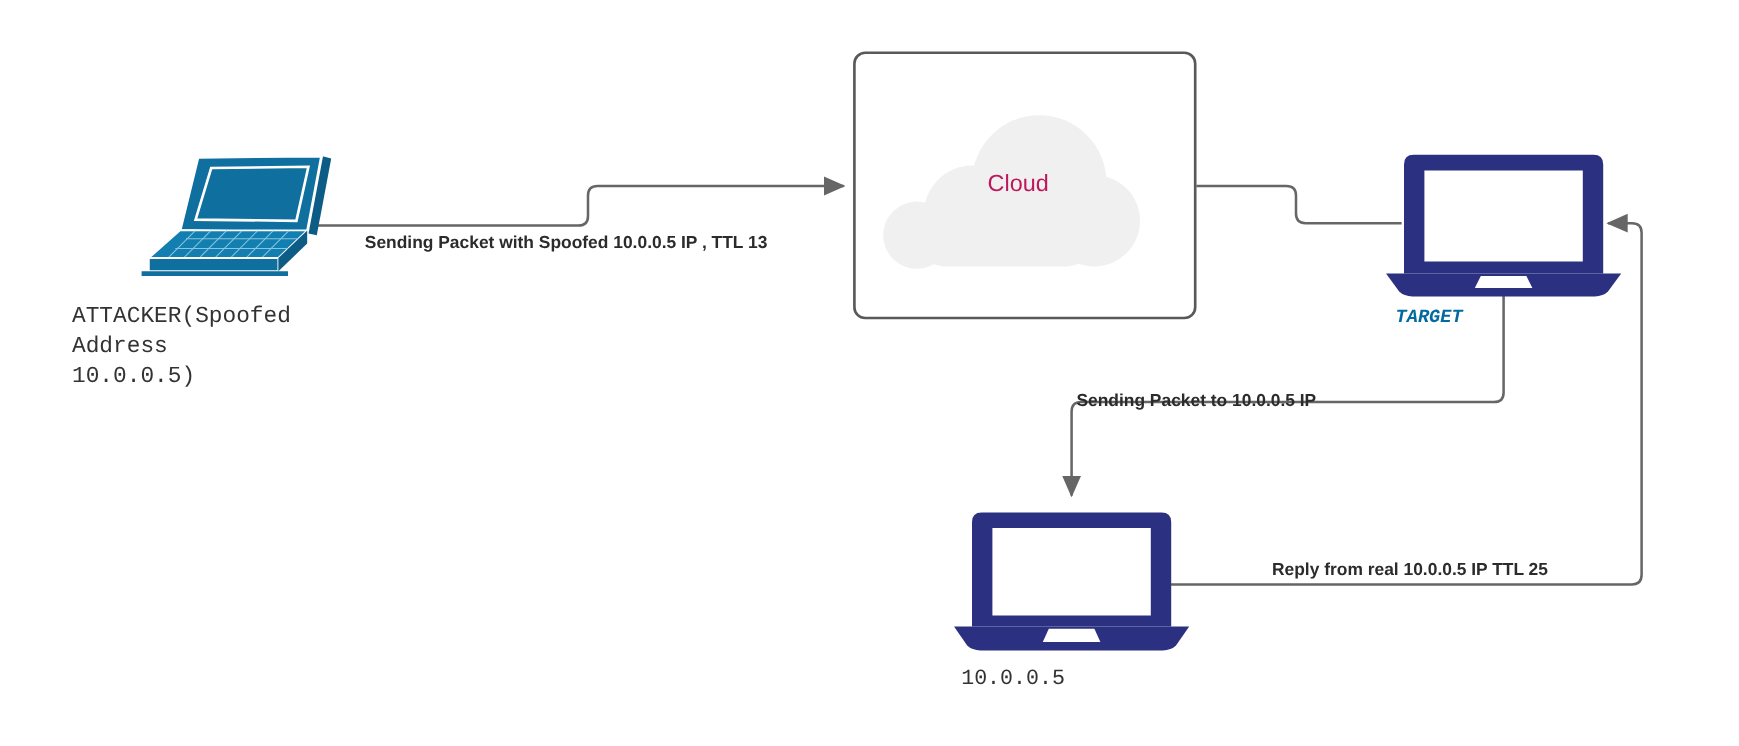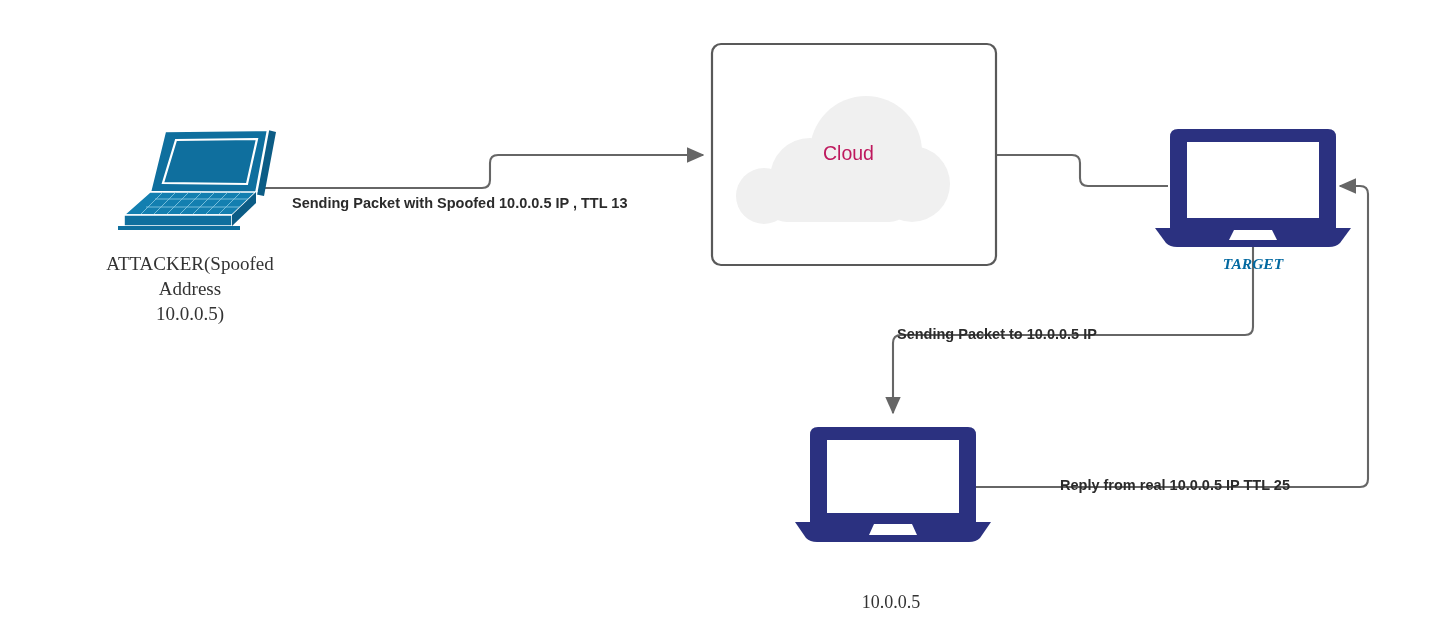--- a/index.html
+++ b/index.html
@@ -17,22 +17,22 @@
   }
   #diagram-canvas {
     position: absolute;
     top: 0;
     left: 0;
     width: 1449px;
     height: 622px;
   }
   .node-label {
     position: absolute;
-    text-align: center;
-    font-family: Liberation Serif, serif;
+    text-align: left;
+    font-family: Liberation Mono, monospace;
     color: #333333;
     white-space: pre;
     line-height: 1.32;
   }
   .edge-label {
     position: absolute;
     font-family: "Liberation Sans", sans-serif;
     font-weight: bold;
     font-size: 14.5px;
     color: #2b2b2b;
@@ -54,34 +54,33 @@
     font-weight: bold;
     font-style: italic;
     color: #0369a1;
   }
   #victim-label {
     left: 801px;
     top: 555px;
     width: 180px;
     font-size: 18px;
     font-weight: normal;
-    margin-top: 36px;
   }
   #cloud-text-label {
     position: absolute;
     left: 823px;
     top: 142px;
     font-size: 19.5px;
     color: #be185d;
     font-family: "Liberation Sans", sans-serif;
     white-space: nowrap;
   }
-  #edge-label-spoof   { left: 292px;  top: 196px; }
+  #edge-label-spoof   { left: 304px;  top: 196px; }
   #edge-label-forward { left: 861px;  top: 327px; margin-left: 36px; }
-  #edge-label-reply   { left: 1060px; top: 478px; text-align: right; }
+  #edge-label-reply   { left: 1060px; top: 468px; text-align: right; }
 </style>
 </head>
 <body>
 
 <svg id="diagram-canvas" viewBox="0 0 1449 622" xmlns="http://www.w3.org/2000/svg">
 
   <defs>
     <marker id="arrow-gray" viewBox="0 0 10 10" refX="9.2" refY="5" markerWidth="8.5" markerHeight="8.5" orient="auto-start-reverse">
       <path d="M 0 0.6 L 10 5 L 0 9.4 z" fill="#666666"></path>
     </marker>

